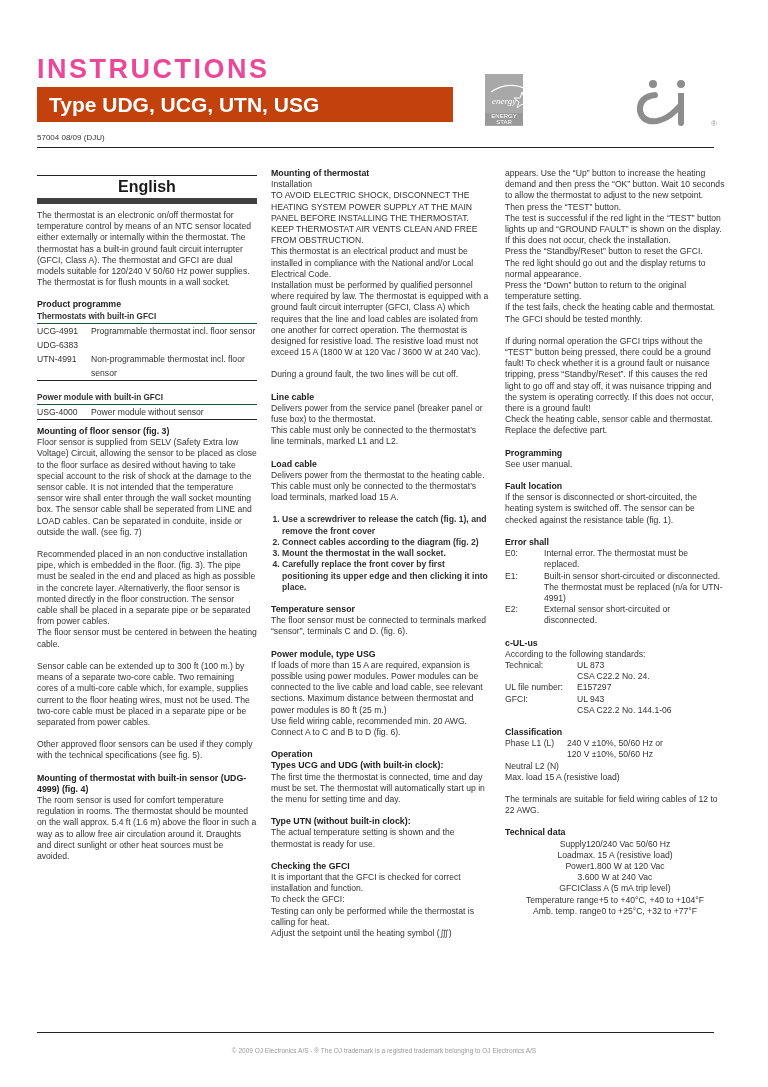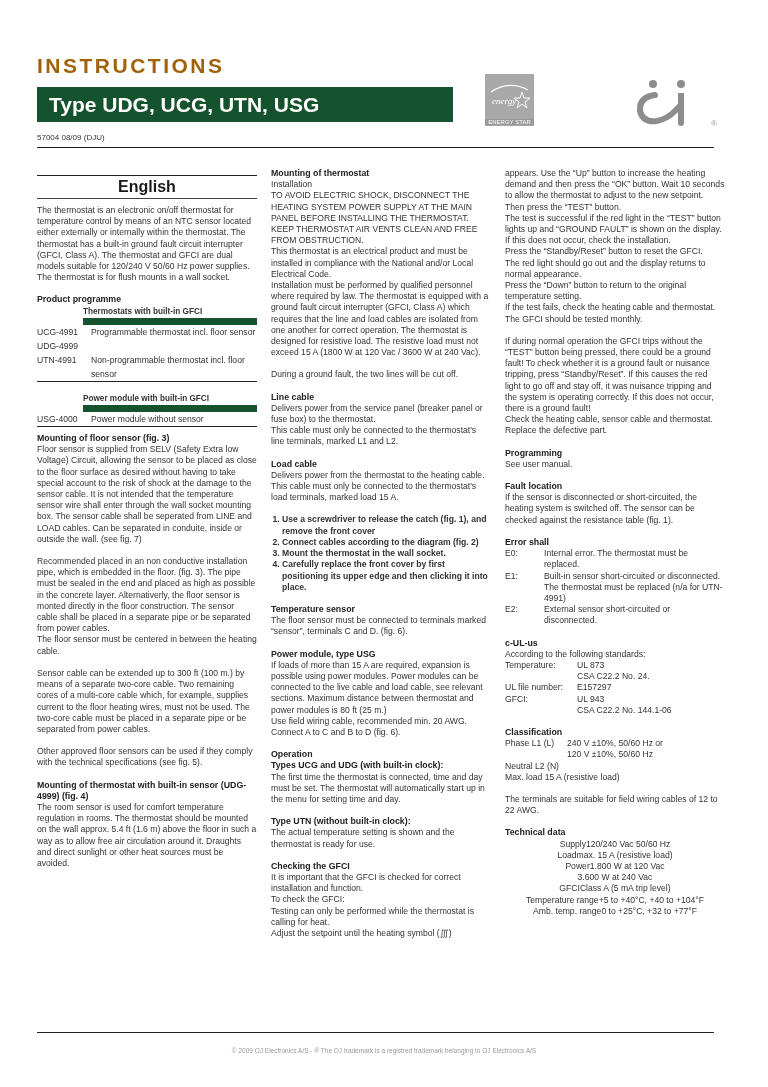--- a/index.html
+++ b/index.html
@@ -1,38 +1,38 @@
 <!DOCTYPE html>
 <html><head>
 <meta charset="utf-8">
 <style>
   html, body { margin:0; padding:0; background:#ffffff; }
   body { width:768px; height:1087px; position:relative; overflow:hidden;
          font-family:"Liberation Sans", sans-serif; color:#222; }
-  .title { position:absolute; left:37px; top:54px; font-size:21px; font-weight:bold;
-           letter-spacing:2.5px; color:#a16207; }
-  .typebar { position:absolute; left:37px; top:87px; width:416px; height:35px; background:#14532d;
+  .title { position:absolute; left:37px; top:54px; font-size:27px; font-weight:bold;
+           letter-spacing:2.5px; color:#ec4899; }
+  .typebar { position:absolute; left:37px; top:87px; width:416px; height:35px; background:#c2410c;
              color:#fff; font-size:21px; font-weight:bold; line-height:35px; padding-left:12px; box-sizing:border-box; }
   .docno { position:absolute; left:37px; top:133px; font-size:8px; color:#333; }
-  .energy { position:absolute; left:485px; top:74px; width:49px; height:52px; background:#a8a8a8; }
+  .energy { position:absolute; left:485px; top:74px; width:38px; height:52px; background:#a8a8a8; }
   .energy .lbl { position:absolute; bottom:1px; left:0; right:0; text-align:center; color:#fff; font-size:6px; background:#999; }
   .energy svg { position:absolute; left:4px; top:4px; }
   .logo { position:absolute; left:635px; top:75px; }
   .hr-top { position:absolute; left:37px; top:147px; width:677px; height:1px; background:#222; }
   .hr-bottom { position:absolute; left:37px; top:1032px; width:677px; height:1px; background:#222; }
   .col { position:absolute; top:168px; width:220px; font-size:8.6px; line-height:11.2px; color:#333; }
   .col1 { left:37px; top:175px; }
   .col2 { left:271px; }
   .col3 { left:505px; }
   .col p { margin:0; white-space:pre-line; }
   .col h4 { margin:0; font-size:8.8px; font-weight:bold; color:#222; }
   .gap { height:11px; }
-  .english { border-top:1px solid #222; border-bottom:1px solid #404040; text-align:center;
+  .english { border-top:1px solid #222; border-bottom:6px solid #404040; text-align:center;
              font-size:16px; font-weight:bold; height:22px; line-height:22px; margin-bottom:6px; color:#1a1a1a; }
-  .tbl-sub { border-bottom:7px solid #14532d; font-weight:bold; font-size:8.2px; padding-bottom:1px;margin-left:46px; }
+  .tbl-sub { border-bottom:1px solid #14532d; font-weight:bold; font-size:8.2px; padding-bottom:1px; }
   .prow { display:flex; line-height:14px; }
   .prow .code { width:54px; flex:none; }
   .prow .desc { flex:1; }
   .tbl-end { border-bottom:1px solid #222; margin-bottom:11px; }
   .list li, .errs .row { }
   ol.steps { margin:0; padding-left:11px;font-weight:bold; }
   .errs .row { display:flex; }
   .errs .row .k { flex:none; width:39px; }
   .kv { display:flex; }
   .kv .k { width:72px; flex:none; }
@@ -73,21 +73,21 @@
 The thermostat is for flush mounts in a wall socket.</p>
   <div class="gap"></div>
   <h4>Product programme</h4>
   <div class="tbl-sub">Thermostats with built-in GFCI</div>
   <div>
     <div class="prow">
       <span class="code">UCG-4991</span>
       <p class="desc">Programmable thermostat incl. floor sensor</p>
     </div>
     <div class="prow">
-      <span class="code">UDG-4999</span>
+      <span class="code">UDG-6383</span>
     </div>
     <div class="prow">
       <span class="code">UTN-4991</span>
       <p class="desc">Non-programmable thermostat incl. floor sensor</p>
     </div>
   </div>
   <div class="tbl-end"></div>
   <div class="tbl-sub">Power module with built-in GFCI</div>
   <div class="prow">
     <span class="code">USG-4000</span>
@@ -186,21 +186,21 @@
     <div class="row">
         <span class="k">E2:</span>
         <span>External sensor short-circuited or disconnected.</span>
       </div>
   </div>
   <div class="gap"></div>
   <h4>c-UL-us</h4>
   <p>According to the following standards:</p>
   <div>
     <div class="kv">
-        <span class="k">Temperature:</span>
+        <span class="k">Technical:</span>
         <span>UL 873</span>
       </div>
     <div class="kv">
         <span class="k"></span>
         <span>CSA C22.2  No. 24.</span>
       </div>
     <div class="kv">
         <span class="k">UL file number:</span>
         <span>E157297</span>
       </div>

